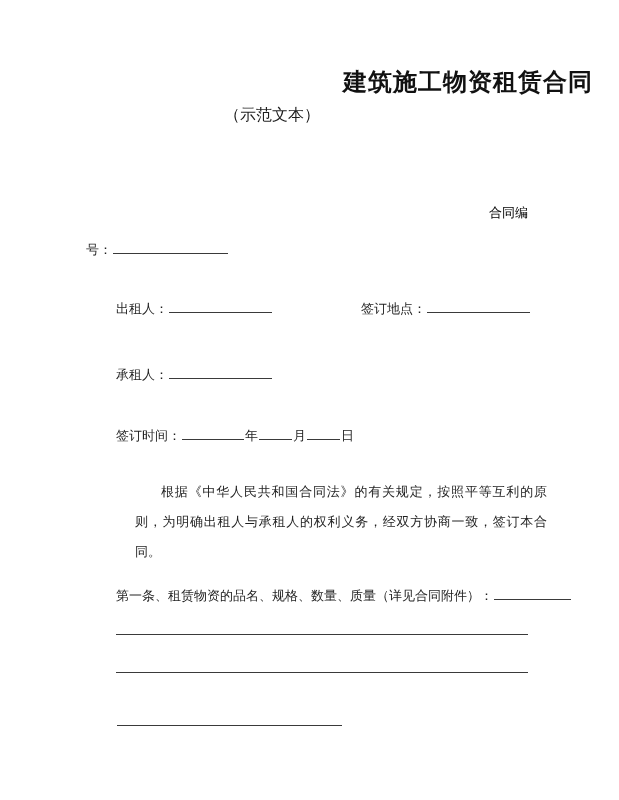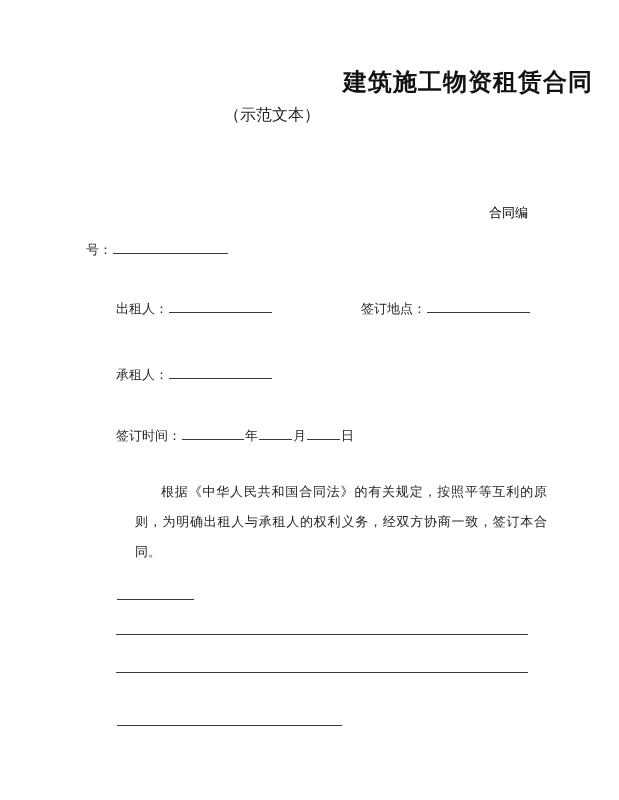--- a/index.html
+++ b/index.html
@@ -135,21 +135,21 @@
     <span>承租人：</span><span class="rule" style="width:103px;"></span>
   </div>
 
   <div class="row" style="left:116px; top:426px;">
     <span>签订时间：</span><span class="rule" style="width:62px;"></span><span>年</span><span class="rule" style="width:33px;"></span><span>月</span><span class="rule" style="width:33px;"></span><span>日</span>
   </div>
 
   <div class="para" style="top:477px;">根据《中华人民共和国合同法》的有关规定，按照平等互利的原则，为明确出租人与承租人的权利义务，经双方协商一致，签订本合同。</div>
 
   <div class="clause" style="top:586px;">
-    <span class="rule" style="width:77px;"></span>
+    <span>第一条、租赁物资的品名、规格、数量、质量（详见合同附件）：</span><span class="rule" style="width:77px;"></span>
   </div>
 
   <div class="blank-line" style="top:634px;"></div>
   <div class="blank-line" style="top:672px;"></div>
 
   <div class="clause" style="top:712px;">
     <span class="rule" style="width:225px;"></span>
   </div>
 
 </div>

